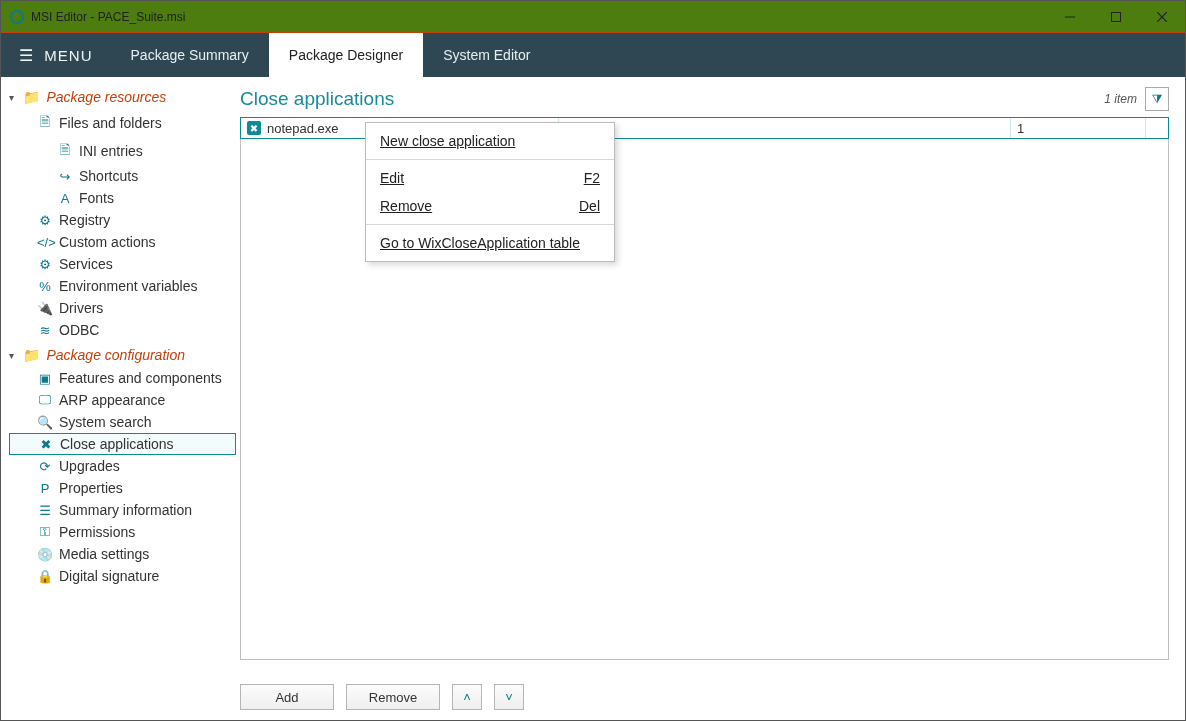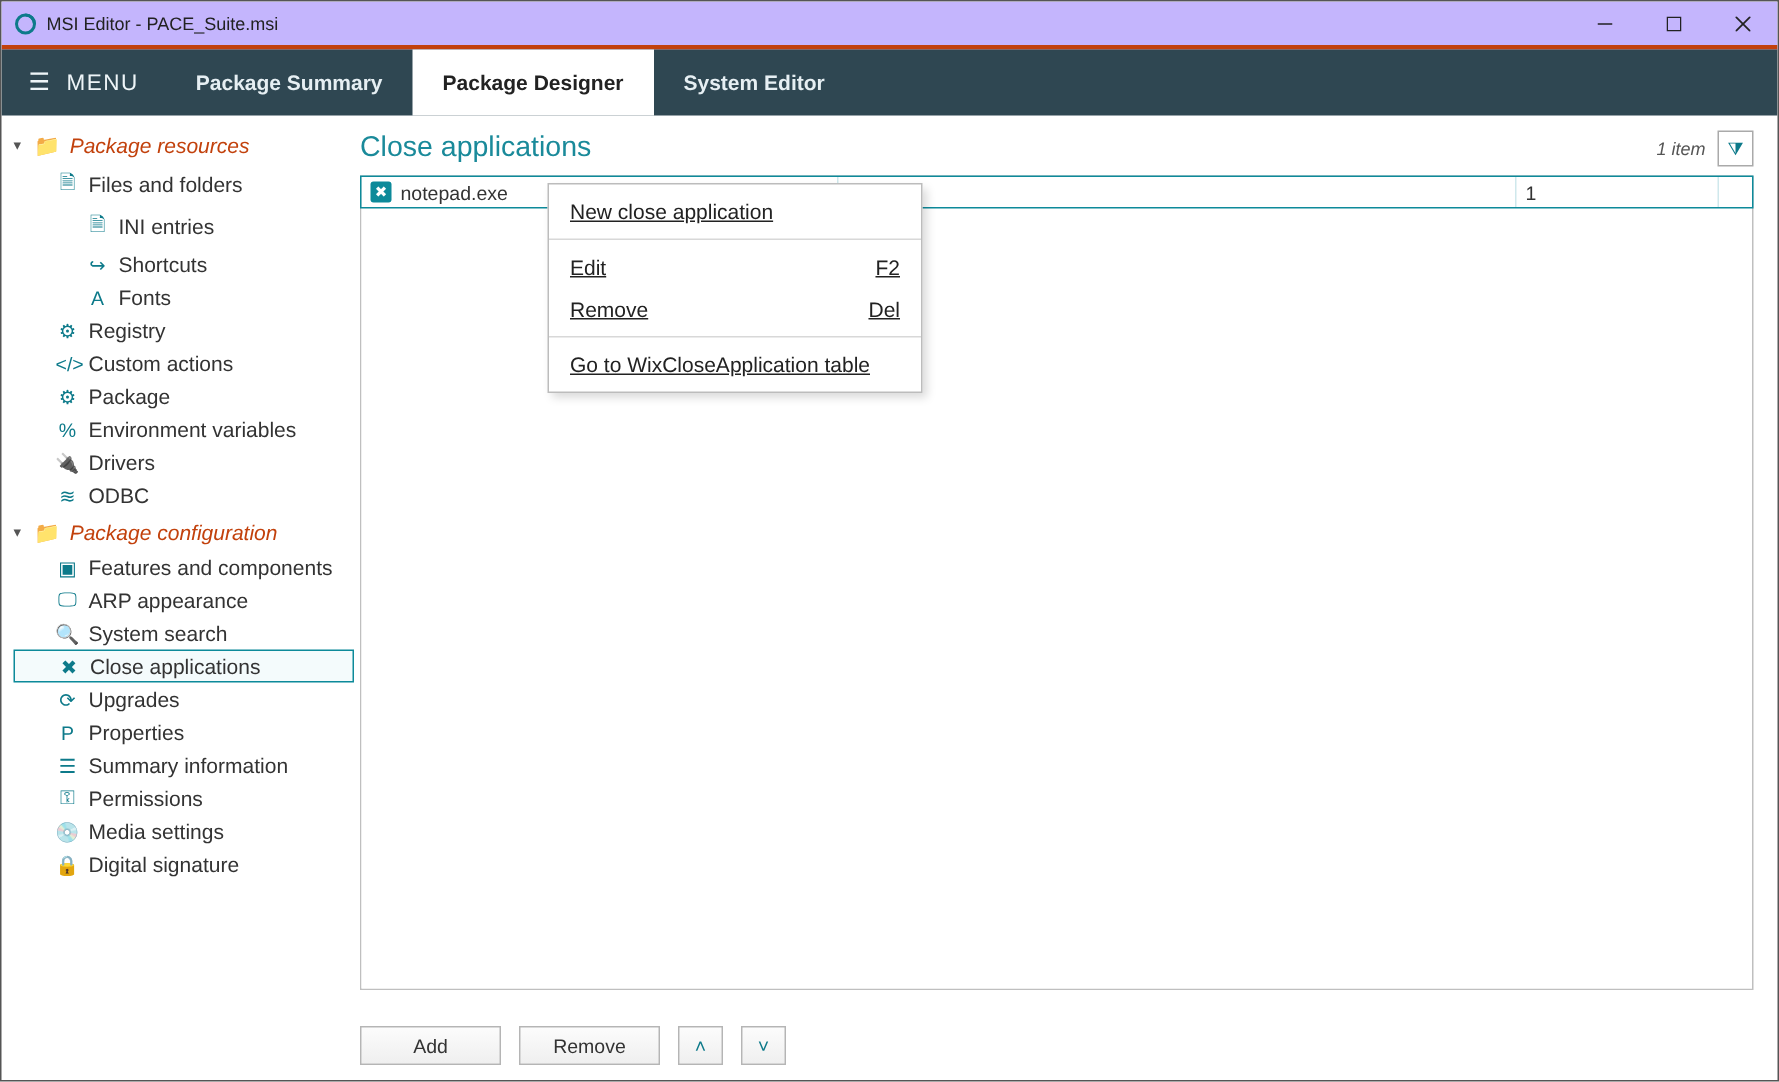--- a/index.html
+++ b/index.html
@@ -8,25 +8,25 @@
   font-size: 13px;
   color: #333;
   background: #fff;
   width: 1186px;
   height: 721px;
   overflow: hidden;
   border: 1px solid #555;
 }
 .titlebar {
   height: 32px;
-  background: #c4b5fd;
+  background: #4d7c0f;
   display: flex;
   align-items: center;
   padding-left: 8px;
-  border-bottom: 3px solid #c2410c;
+  border-bottom: 1px solid #c2410c;
 }
 .titlebar .logo {
   width: 16px; height: 16px;
   margin-right: 6px;
   display: inline-flex; align-items: center; justify-content: center;
 }
 .titlebar .title { font-size: 12px; color: #222; flex: 1; }
 .win-controls { display: flex; height: 100%; }
 .win-btn {
   width: 46px; height: 100%;
@@ -47,21 +47,20 @@
   letter-spacing: 1px;
   color: #eef5f8;
 }
 .menu-btn .ham { margin-right: 10px; font-size: 16px; }
 .tab {
   display: flex; align-items: center;
   padding: 0 20px;
   font-size: 14px;
   color: #e6eff3;
   cursor: pointer;
-  font-weight: bold;
 }
 .tab.active {
   background: #fff;
   color: #222;
 }
 .content {
   display: flex;
   height: calc(100% - 32px - 44px);
 }
 .sidebar {
@@ -281,21 +280,21 @@
       <div class="tree-item">
         <span class="icon">⚙</span>
         <span>Registry</span>
       </div>
       <div class="tree-item">
         <span class="icon">&lt;/&gt;</span>
         <span>Custom actions</span>
       </div>
       <div class="tree-item">
         <span class="icon">⚙</span>
-        <span>Package</span>
+        <span>Services</span>
       </div>
       <div class="tree-item">
         <span class="icon">%</span>
         <span>Environment variables</span>
       </div>
       <div class="tree-item">
         <span class="icon">🔌</span>
         <span>Drivers</span>
       </div>
       <div class="tree-item">

